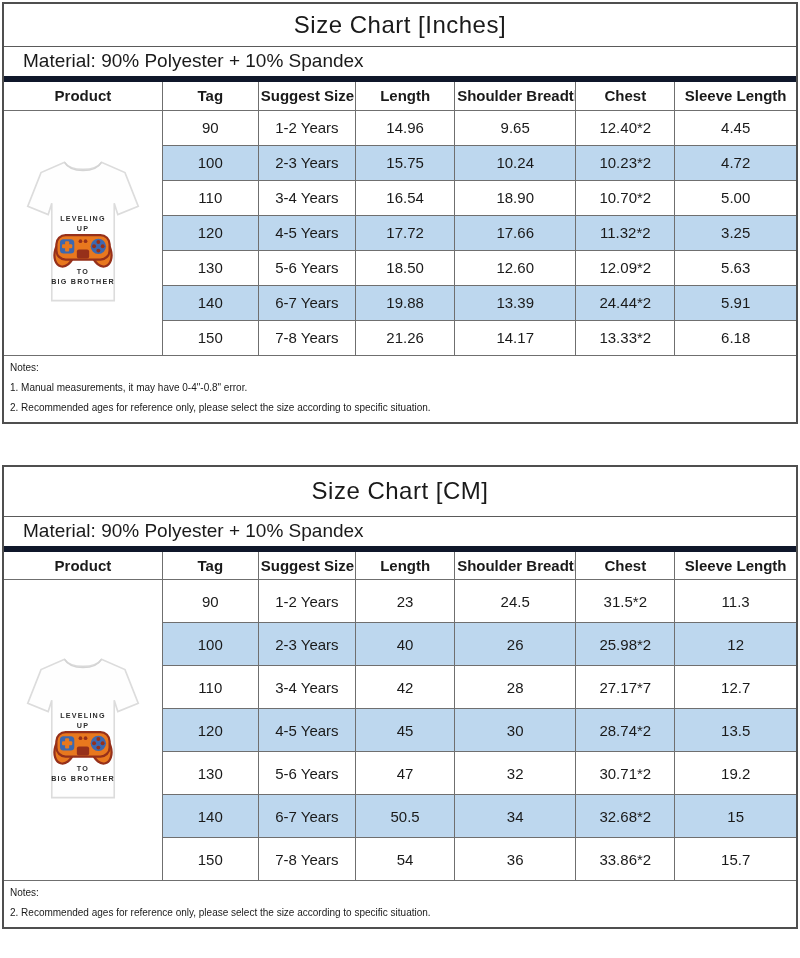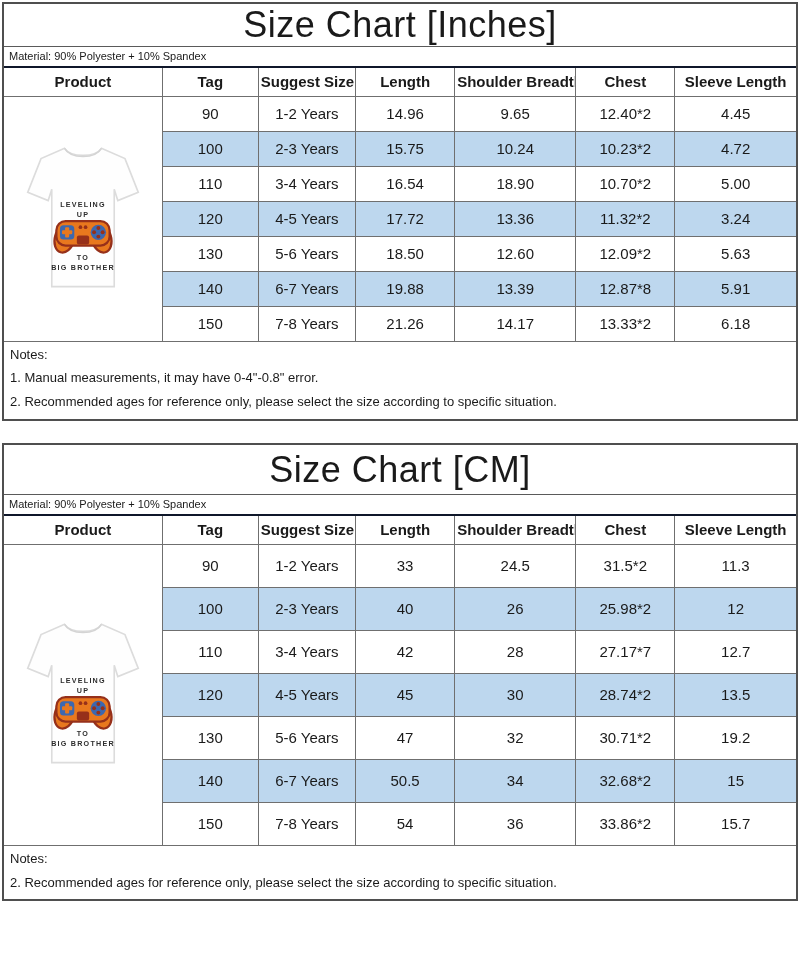--- a/index.html
+++ b/index.html
@@ -10,35 +10,35 @@
     font-family: "Liberation Sans", sans-serif;
     color: #1a1a1a;
     overflow: hidden;
   }
   .page { width: 800px; padding: 2px; }
 
   .chart-box {
     border: 2px solid #4f4f4f;
     background: #fff;
   }
-  .chart-box + .chart-box { margin-top: 22px; }
+  .chart-box + .chart-box { margin-top: 41px; }
 
   .title {
     display: flex; align-items: center; justify-content: center;
     height: 43px;
-    font-size: 36px;
+    font-size: 24px;
     letter-spacing: 0.5px;
     border-bottom: 1px solid #5a5a5a;
   }
   .t1 .title { height: 50px; }
 
   .material {
-    font-size: 11px;
-    padding: 3px 5px 4px;
-    border-bottom: 2px solid #0f172a;
+    font-size: 19px;
+    padding: 3px 19px 4px;
+    border-bottom: 6px solid #0f172a;
   }
 
   table {
     width: 100%;
     border-collapse: collapse;
     table-layout: fixed;
   }
   col.c-product { width: 20%; }
   col.c-tag { width: 12.1%; }
   col.c-size { width: 12.3%; }
@@ -61,21 +61,21 @@
   tr > *:first-child { border-left: none; }
   tr > *:last-child { border-right: none; }
 
   .t0 tbody td { height: 35px; }
   .t1 tbody td { height: 43px; }
 
   tr.hl td { background: var(--hl, #BDD7EE); }
   td.product-cell { background: #fff; padding: 0; }
 
   .notes {
-    font-size: 13px;
+    font-size: 10px;
     padding: 3px 6px 8px;
   }
   .notes div { margin: 7px 0 0; line-height: 1.3; }
   .notes div:first-child { margin-top: 2px; }
 
   .shirt-wrap { display: flex; justify-content: center; align-items: center; }
   .shirt-text {
     font-family: "Liberation Sans", sans-serif;
     font-weight: bold;
     font-size: 7px;
@@ -167,38 +167,38 @@
             <td>3-4 Years</td>
             <td>16.54</td>
             <td>18.90</td>
             <td>10.70*2</td>
             <td>5.00</td>
           </tr>
           <tr class="hl">
             <td>120</td>
             <td>4-5 Years</td>
             <td>17.72</td>
-            <td>13.36</td>
+            <td>17.66</td>
             <td>11.32*2</td>
-            <td>3.24</td>
+            <td>3.25</td>
           </tr>
           <tr>
             <td>130</td>
             <td>5-6 Years</td>
             <td>18.50</td>
             <td>12.60</td>
             <td>12.09*2</td>
             <td>5.63</td>
           </tr>
           <tr class="hl">
             <td>140</td>
             <td>6-7 Years</td>
             <td>19.88</td>
             <td>13.39</td>
-            <td>12.87*8</td>
+            <td>24.44*2</td>
             <td>5.91</td>
           </tr>
           <tr>
             <td>150</td>
             <td>7-8 Years</td>
             <td>21.26</td>
             <td>14.17</td>
             <td>13.33*2</td>
             <td>6.18</td>
           </tr>
@@ -264,21 +264,21 @@
         <circle cx="72.5" cy="92" r="1.8" class="ctrl-dark"></circle>
       </g>
 
       <text x="70" y="124" class="shirt-text">TO</text>
       <text x="70" y="134" class="shirt-text">BIG BROTHER</text>
     </svg>
   </div>
 </td>
             <td>90</td>
             <td>1-2 Years</td>
-            <td>33</td>
+            <td>23</td>
             <td>24.5</td>
             <td>31.5*2</td>
             <td>11.3</td>
           </tr>
           <tr class="hl">
             <td>100</td>
             <td>2-3 Years</td>
             <td>40</td>
             <td>26</td>
             <td>25.98*2</td>

